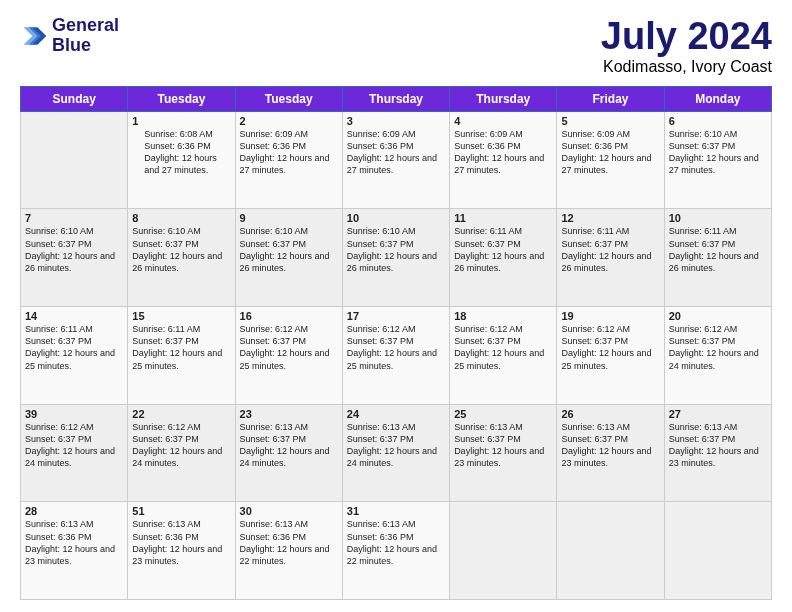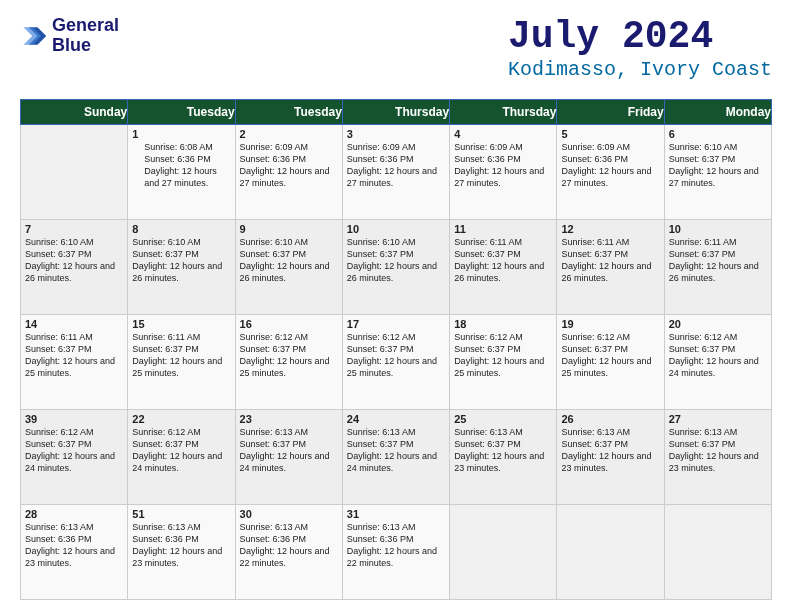--- a/index.html
+++ b/index.html
@@ -9,21 +9,20 @@
       width: 792px;
       height: 612px;
       overflow: hidden;
     }
     .page {
       width: 792px;
       height: 612px;
       padding: 16px 20px 12px 20px;
       display: flex;
       flex-direction: column;
-      gap: 8px;
     }
     .header {
       display: flex;
       justify-content: space-between;
       align-items: flex-start;
       margin-bottom: 10px;
     }
     .logo {
       display: flex;
       align-items: center;
@@ -33,49 +32,48 @@
       font-size: 18px;
       font-weight: bold;
       color: #1a1a6e;
       line-height: 1.1;
     }
     .logo-icon {
       width: 28px;
       height: 28px;
     }
     .title-block {
-      text-align: left;
-      font-family: Liberation Mono, monospace;
+      text-align: right;
     }
     .title-block h1 {
       font-size: 38px;
       font-weight: bold;
       color: #1a1a6e;
       line-height: 1.1;
     }
     .title-block h2 {
-      font-size: 20px;
+      font-size: 16px;
       font-weight: normal;
-      color: #0369a1;
+      color: #000000;
     }
     .calendar {
       flex: 1;
       border: 1px solid #ccc;
       border-collapse: collapse;
       width: 100%;
       table-layout: fixed;
     }
     .calendar thead tr th {
-      background: #14532d;
+      background: #6d28d9;
       color: #fff;
       font-size: 12px;
       font-weight: bold;
       padding: 5px 0;
       border: 1px solid #3366bb;
-      text-align: right;
+      text-align: center;
     }
     .calendar tbody tr td {
       border: 1px solid #ccc;
       vertical-align: top;
       padding: 3px 4px;
       font-size: 9.5px;
       color: #222;
       background: #fff;
       height: 78px;
     }

